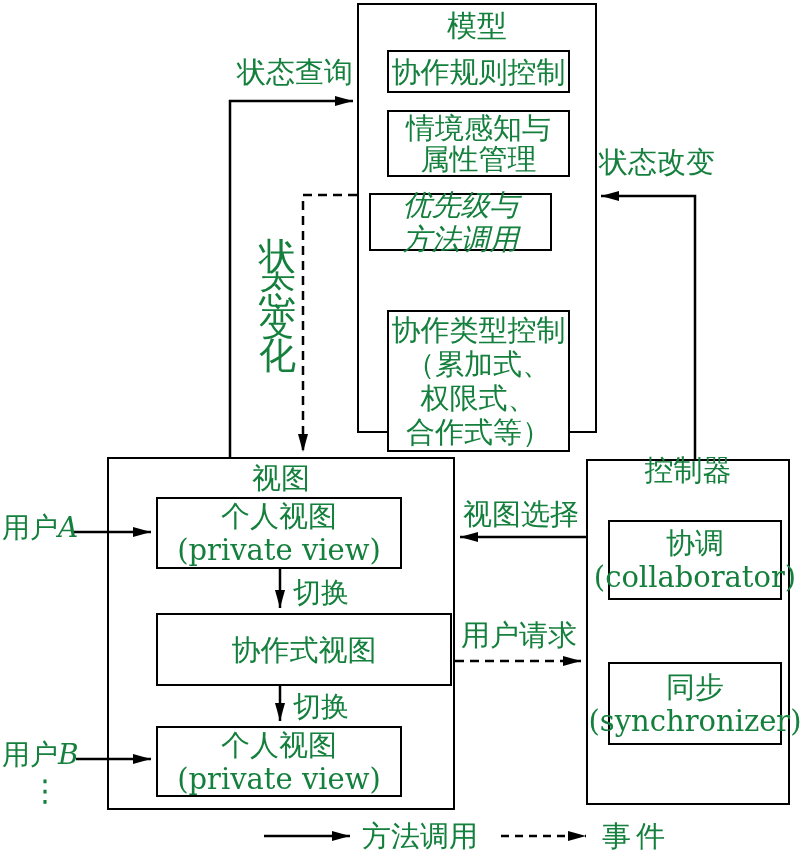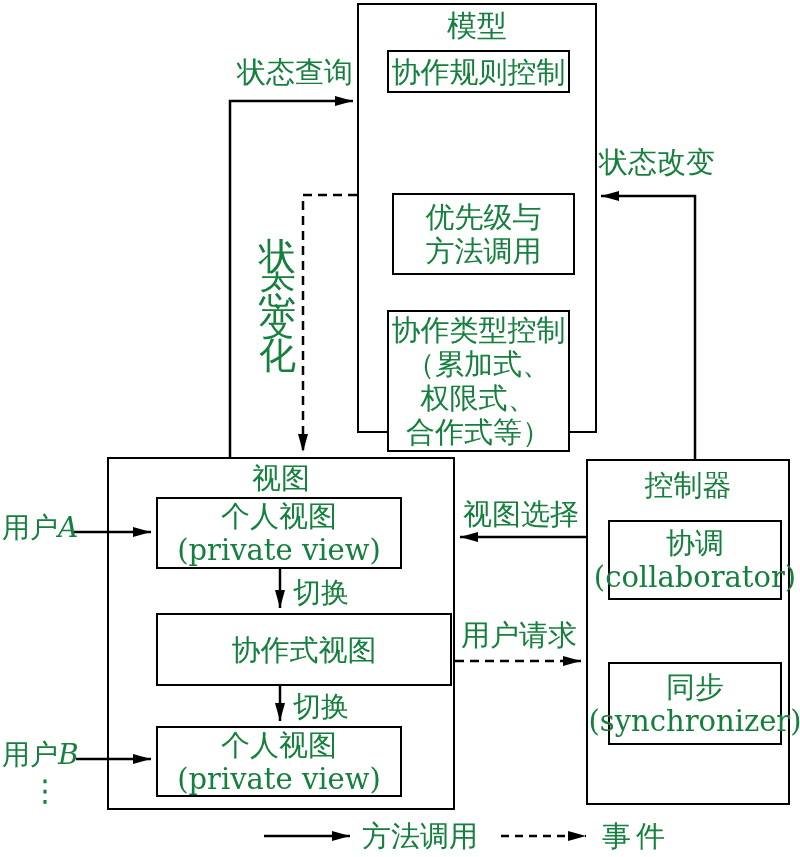--- a/index.html
+++ b/index.html
@@ -74,22 +74,26 @@
     <path d="M501 836 L586 836" fill="none" stroke="#000" stroke-width="2.5" stroke-dasharray="8 6" marker-end="url(#arr)"></path>
   </svg>
 
   <div class="box outer" style="left:357px;top:3px;width:240px;height:430px;"></div>
   <div class="title" style="left:357px;top:10px;width:240px;">模型</div>
 
   <div class="box sub" style="left:387px;top:50px;width:183px;height:43px;">
     <div class="cn">协作规则控制</div>
   </div>
 
+  <div class="box sub" style="left:387px;top:110px;width:183px;height:67px;">
+    <div class="cn" style="line-height:31px;">情境感知与</div>
+    <div class="cn" style="line-height:31px;">属性管理</div>
+  </div>
 
-  <div class="box sub" style="left:392px;top:193px;width:183px;height:82px;">
+  <div class="box sub" style="left:369px;top:193px;width:183px;height:58px;font-style:italic;">
     <div class="cn">优先级与</div>
     <div class="cn">方法调用</div>
   </div>
 
   <div class="box sub" style="left:387px;top:278px;width:183px;height:142px;margin-top:32px;">
     <div class="cn">协作类型控制</div>
     <div class="cn">（累加式、</div>
     <div class="cn">权限式、</div>
     <div class="cn">合作式等）</div>
   </div>
@@ -109,21 +113,21 @@
   </div>
 
   <div class="lbl" style="left:293px;top:692px;font-size:28px;">切换</div>
 
   <div class="box sub" style="left:156px;top:726px;width:246px;height:71px;">
     <div class="cn">个人视图</div>
     <div class="en">(private view)</div>
   </div>
 
   <div class="box outer" style="left:586px;top:459px;width:204px;height:346px;"></div>
-  <div class="title" style="left:586px;top:469px;width:204px;font-size:29px;">控制器</div>
+  <div class="title" style="left:586px;top:454px;width:204px;font-size:29px;">控制器</div>
 
   <div class="box sub" style="left:608px;top:520px;width:174px;height:80px;">
     <div class="cn">协调</div>
     <div class="en">(collaborator)</div>
   </div>
 
   <div class="box sub" style="left:608px;top:662px;width:174px;height:83px;">
     <div class="cn">同步</div>
     <div class="en">(synchronizer)</div>
   </div>

